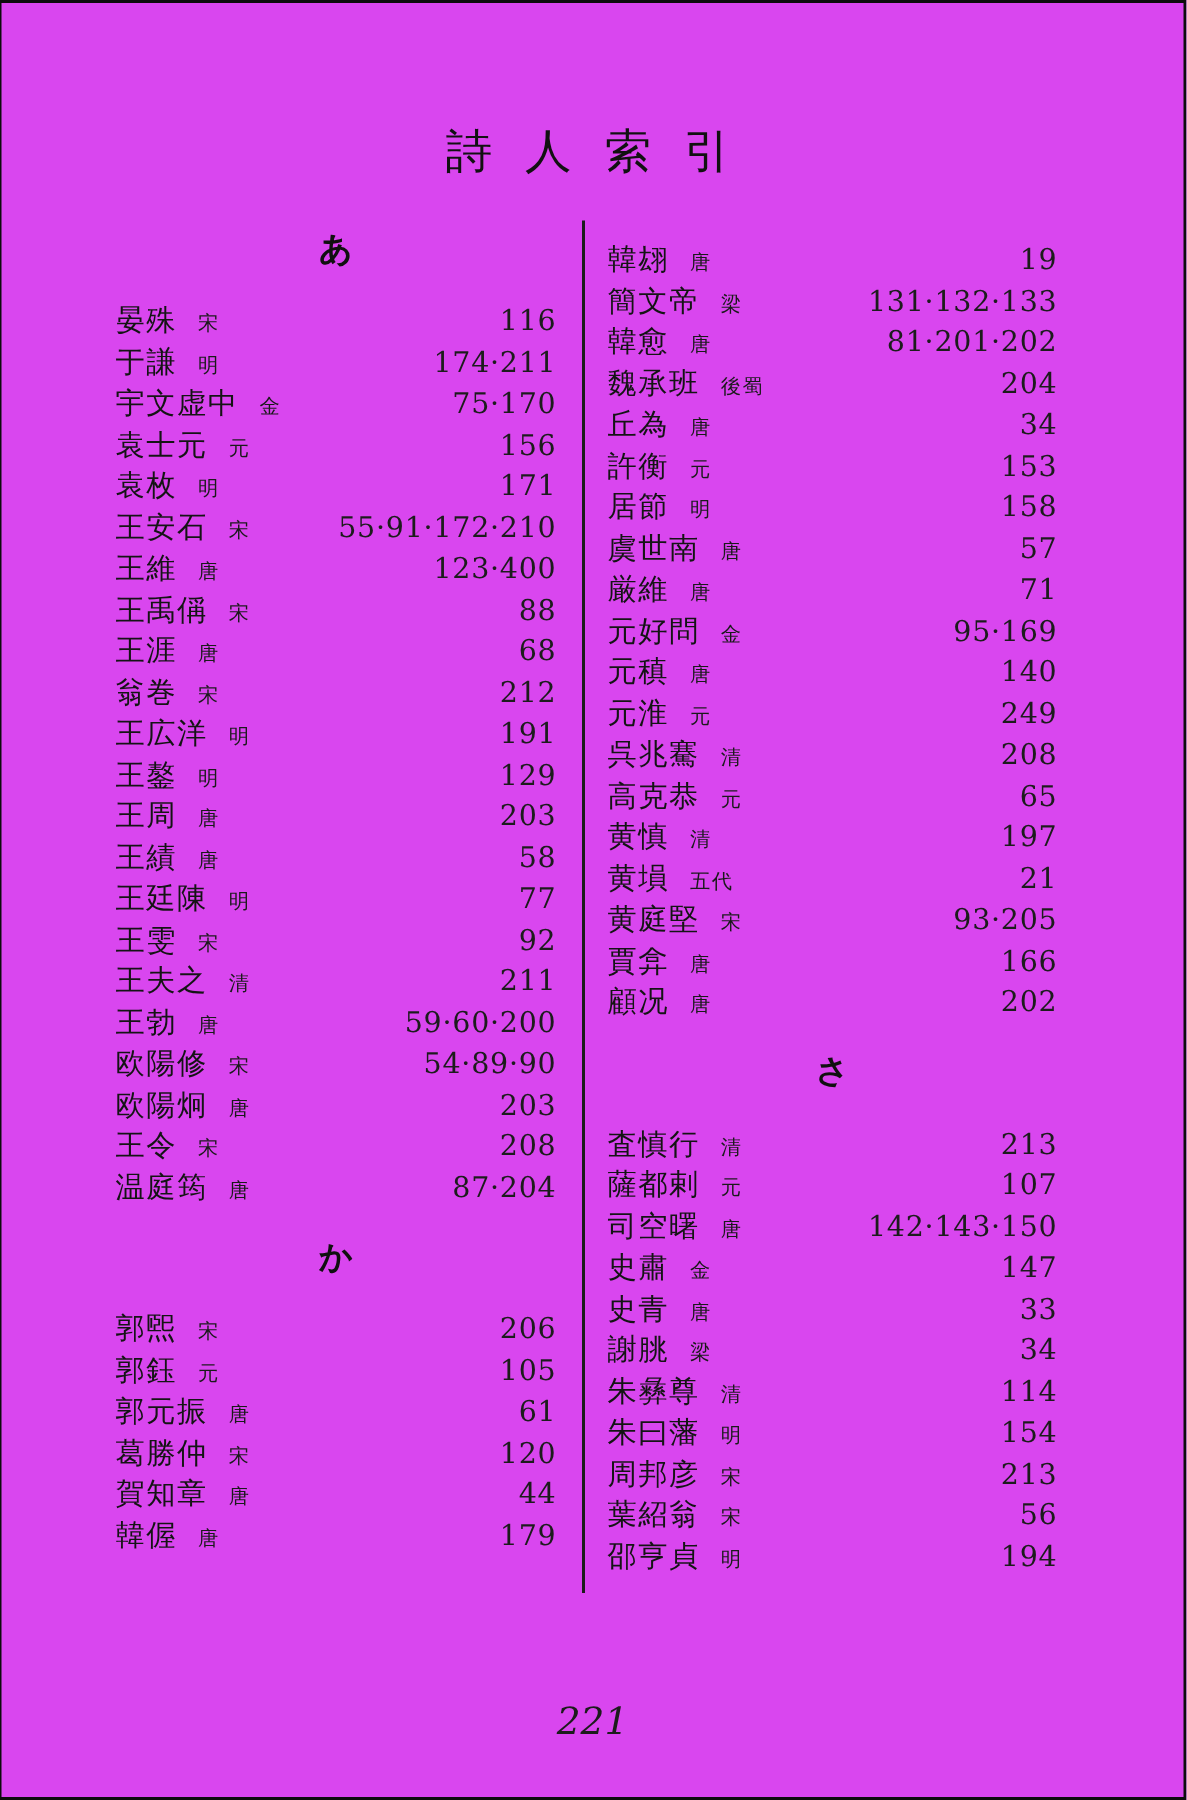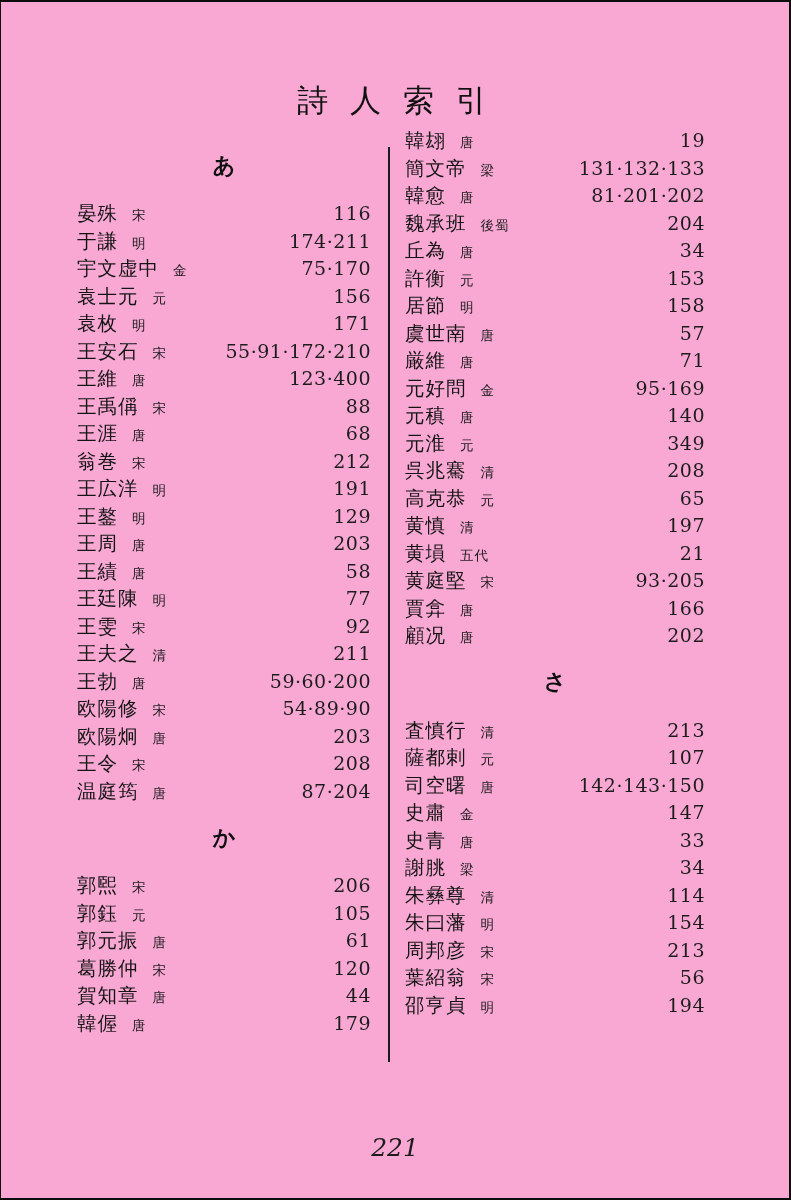--- a/index.html
+++ b/index.html
@@ -6,21 +6,21 @@
     margin: 0;
     padding: 0;
     background: #e8e8e6;
     font-family: "DejaVu Sans", sans-serif;
   }
   .page {
     position: relative;
     width: 791px;
     height: 1200px;
     margin: 0 auto;
-    background: #f9a8d4;
+    background: #d946ef;
     box-sizing: border-box;
     border-top: 2px solid #0c0c0c;
     border-bottom: 2px solid #0c0c0c;
     border-left: 1px solid #0c0c0c;
     border-right: 2px solid #0c0c0c;
     overflow: hidden;
     color: #161616;
   }
   .title {
     position: absolute;
@@ -47,21 +47,21 @@
     position: absolute;
     display: block;
   }
   .col-left {
     left: 76px;
     top: 130px;
     width: 294px;
   }
   .col-right {
     left: 404px;
-    top: 124px;
+    top: 156px;
     width: 300px;
   }
   .section-header-block {
     height: 67px;
     display: flex;
     align-items: center;
     justify-content: center;
   }
   .kana {
     font-size: 22px;
@@ -438,21 +438,21 @@
       <span class="dynasty">唐</span>
     </span>
     <span class="pages">140</span>
   </div>
 
   <div class="entry-row">
     <span class="entry-left">
       <span class="poet">元淮</span>
       <span class="dynasty">元</span>
     </span>
-    <span class="pages">349</span>
+    <span class="pages">249</span>
   </div>
 
   <div class="entry-row">
     <span class="entry-left">
       <span class="poet">呉兆騫</span>
       <span class="dynasty">清</span>
     </span>
     <span class="pages">208</span>
   </div>
 

